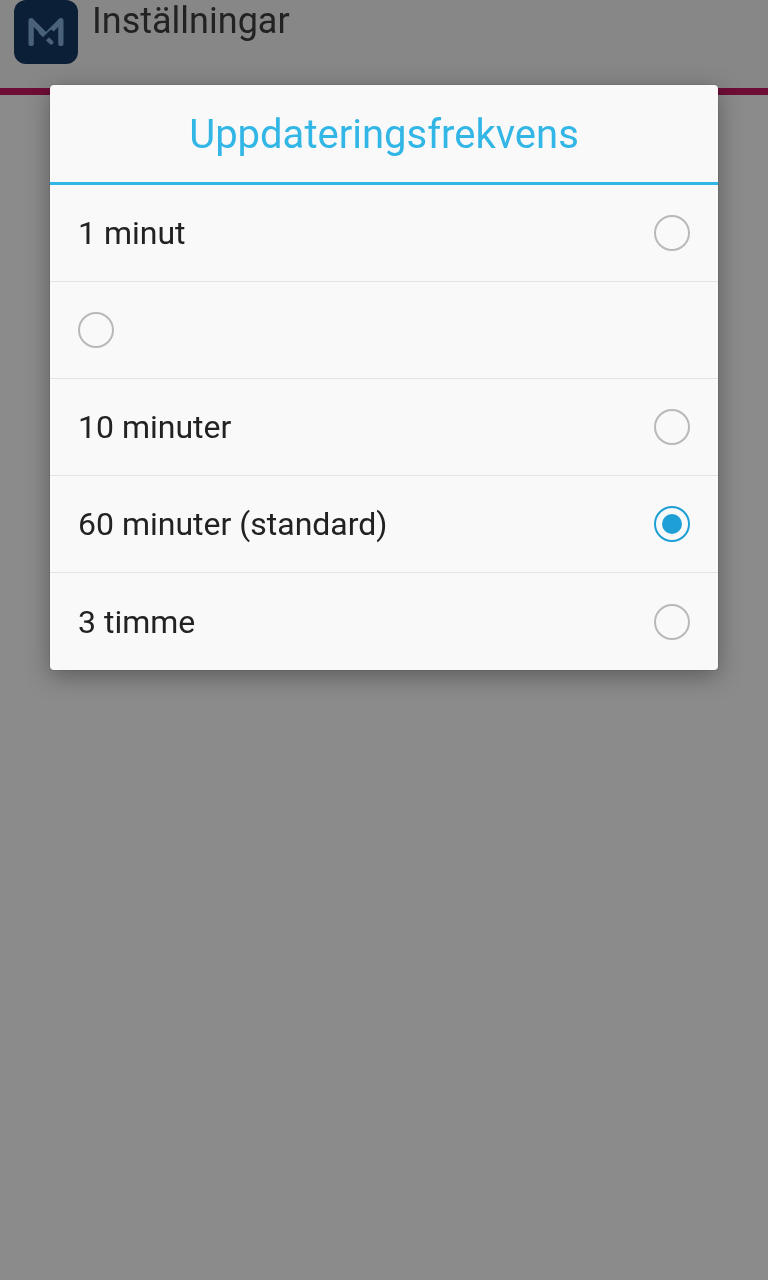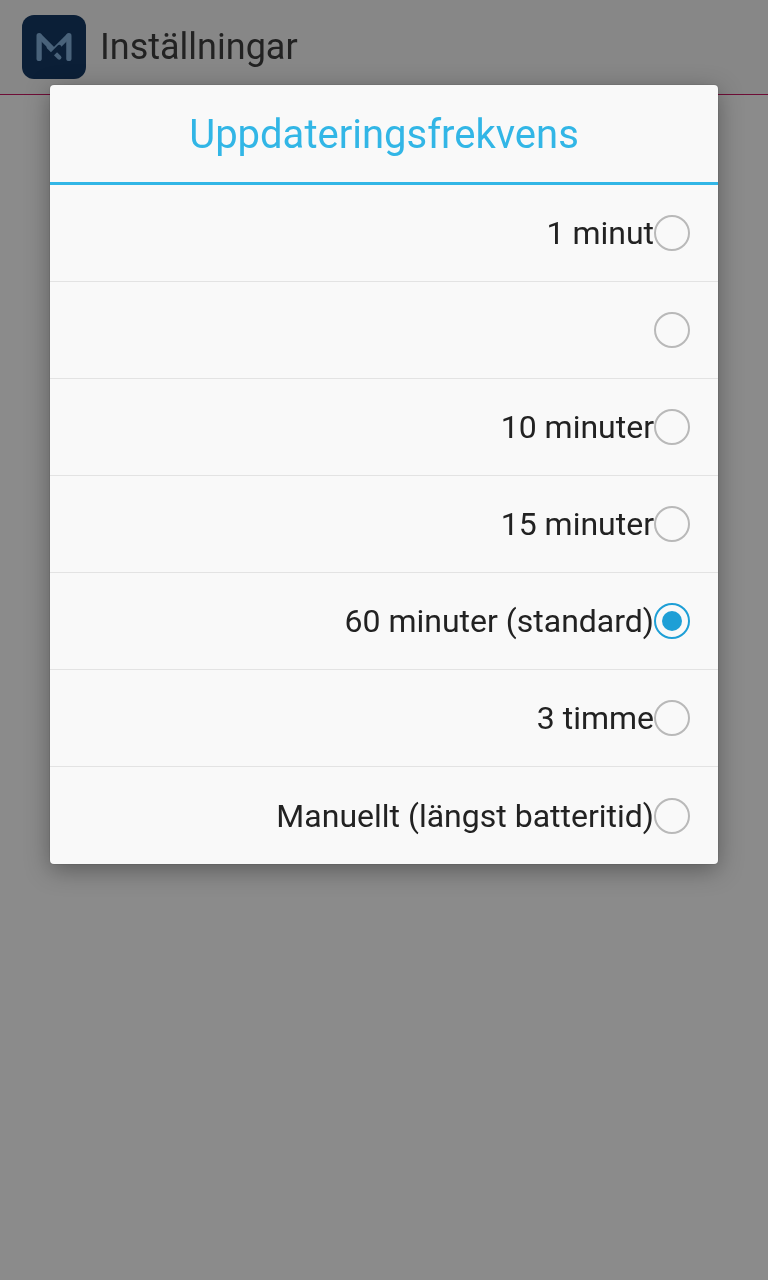--- a/index.html
+++ b/index.html
@@ -18,24 +18,24 @@
     .overlay {
       position: absolute;
       inset: 0;
       background: rgba(0,0,0,0.42);
       z-index: 5;
     }
     .header {
       height: 95px;
       background: #e9e9e9;
       display: flex;
-      align-items: center;
-      padding: 0 22px;
+      align-items: flex-start;
+      padding: 0 14px;
       gap: 14px;
-      border-bottom: 1px solid #be185d;
+      border-bottom: 7px solid #be185d;
     }
     .app-icon {
       width: 64px;
       height: 64px;
       background: #14365f;
       border-radius: 12px;
       display: flex;
       align-items: center;
       justify-content: center;
       flex-shrink: 0;
@@ -68,21 +68,21 @@
       border-bottom: 3px solid #32b6e6;
       text-align: center;
     }
     .options {
       display: flex;
       flex-direction: column;
     }
     .option-row {
       display: flex;
       align-items: center;
-      justify-content: flex-end;
+      justify-content: space-between;
       height: 97px;
       padding: 0 28px;
       border-bottom: 1px solid #e3e3e3;
       cursor: pointer;
     }
     .option-row:last-child {
       border-bottom: none;
     }
     .option-label {
       font-size: 32px;
@@ -135,29 +135,21 @@
         <span class="radio"></span>
       </div>
       <div class="option-row">
         <span class="radio"></span>
       </div>
       <div class="option-row">
         <span class="option-label">10 minuter</span>
         <span class="radio"></span>
       </div>
       <div class="option-row">
-        <span class="option-label">15 minuter</span>
-        <span class="radio"></span>
-      </div>
-      <div class="option-row">
         <span class="option-label">60 minuter (standard)</span>
         <span class="radio selected"></span>
       </div>
       <div class="option-row">
         <span class="option-label">3 timme</span>
         <span class="radio"></span>
       </div>
-      <div class="option-row">
-        <span class="option-label">Manuellt (längst batteritid)</span>
-        <span class="radio"></span>
-      </div>
     </div>
 </div>
 
 </body></html>

